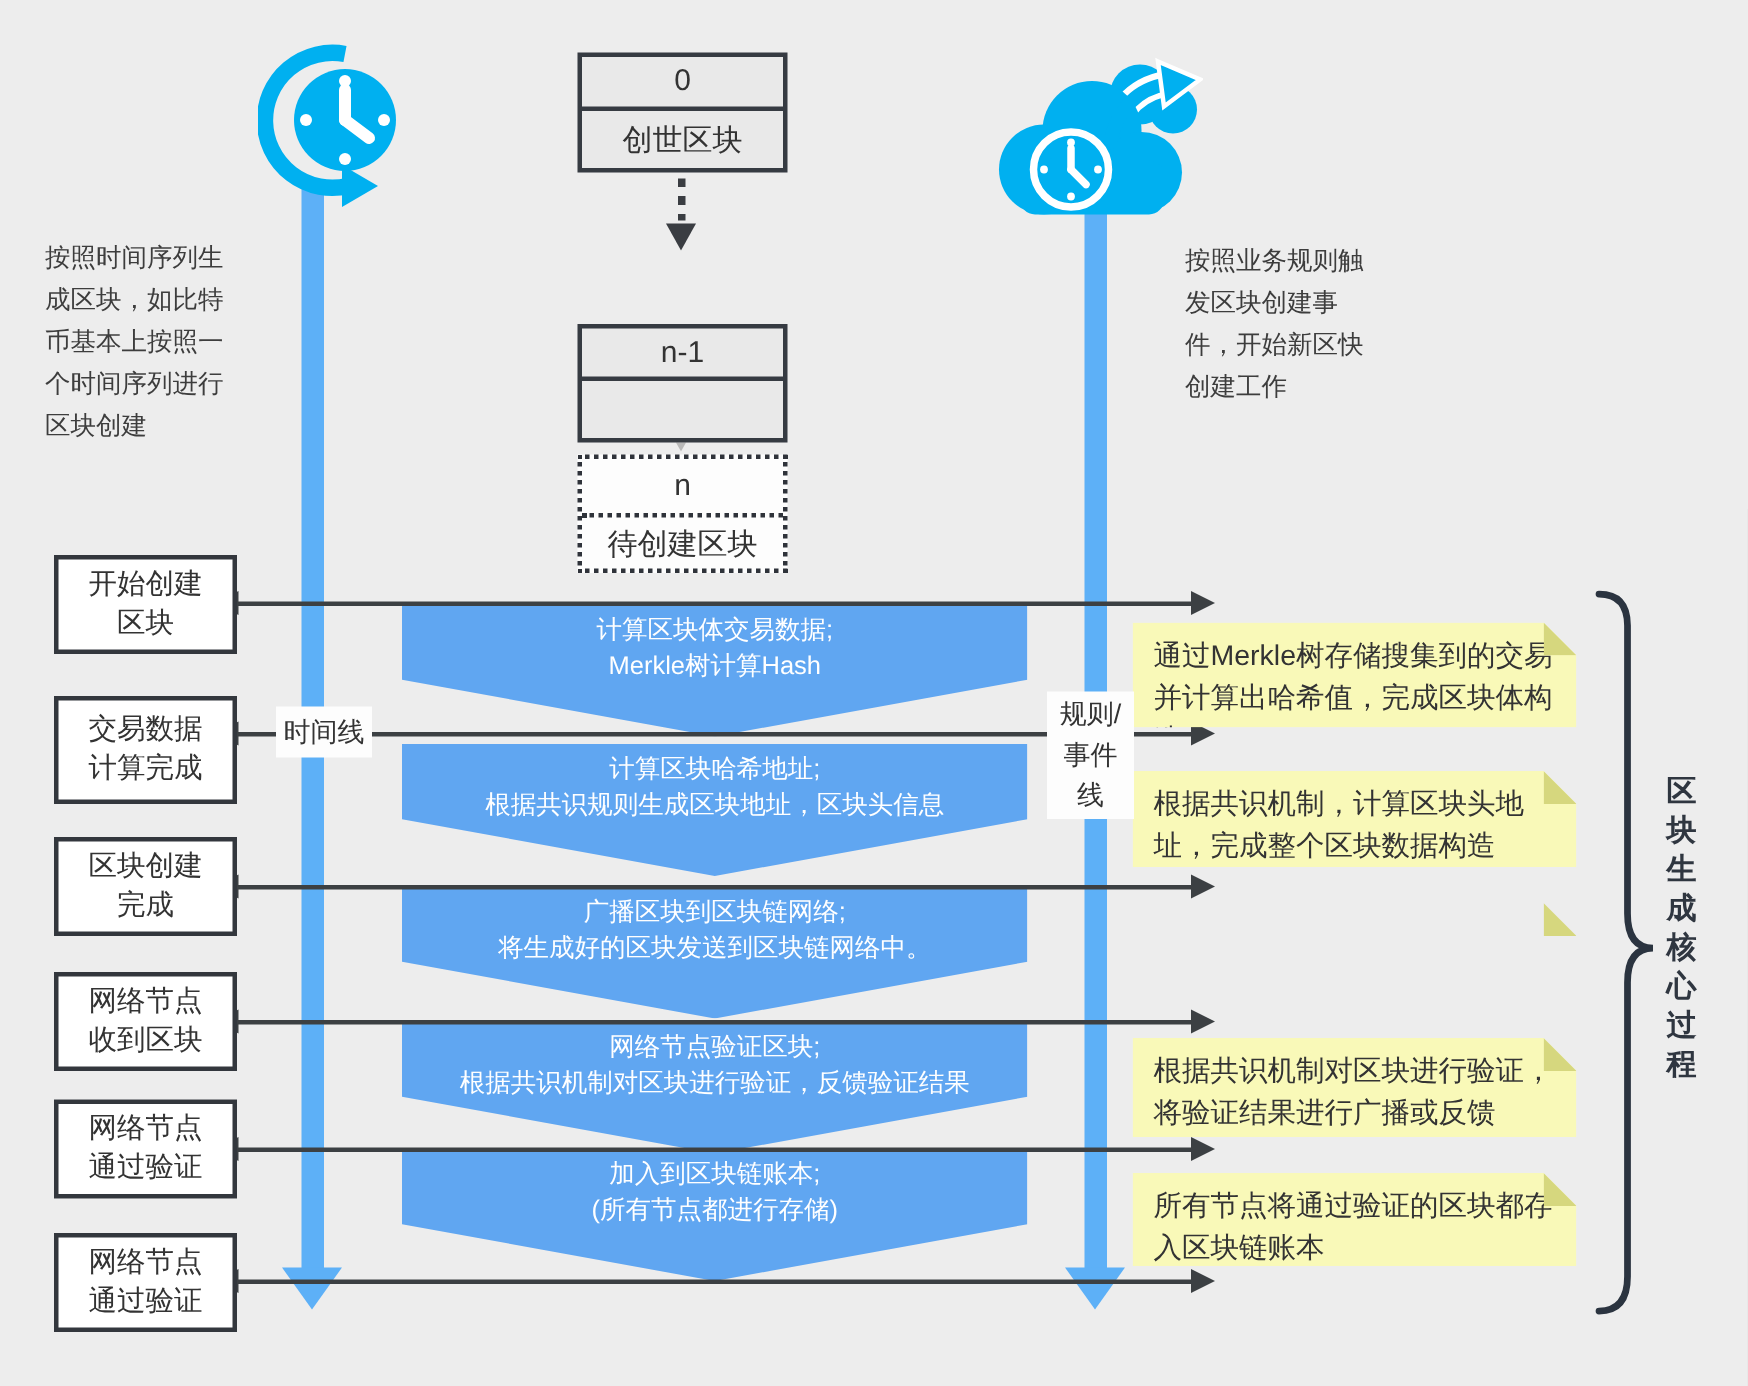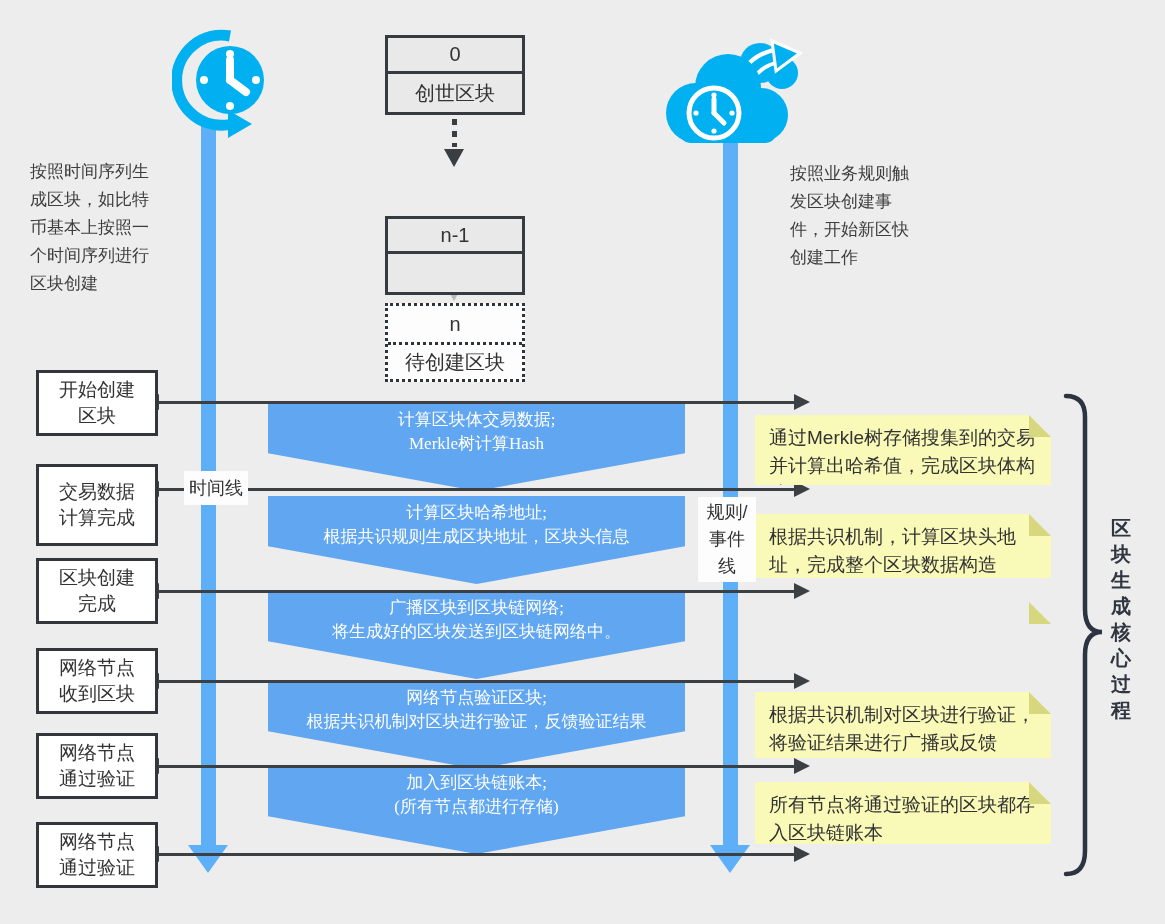--- a/index.html
+++ b/index.html
@@ -47,21 +47,21 @@
   .harrow::before { content:''; position:absolute; left:-15px; top:-7px; width:0; height:0;
     border-top:8px solid transparent; border-bottom:8px solid transparent;
     border-right:16px solid #3c4043; }
   .harrow::after { content:''; position:absolute; right:-15px; top:-7px; width:0; height:0;
     border-top:8px solid transparent; border-bottom:8px solid transparent;
     border-left:16px solid #3c4043; }
 
   
   .banner { position:absolute; left:268px; width:417px; height:88px; background:#60a6f1;
     clip-path:polygon(0 0,100% 0,100% 57%,50% 100%,0 57%);
-    color:#fff; text-align:center; font-size:17px; line-height:24px; padding-top:5px; z-index:1;font-family:Liberation Serif, serif; }
+    color:#fff; text-align:center; font-size:17px; line-height:24px; padding-top:5px; z-index:1; }
 
   
   .note { position:absolute; left:755px; width:296px; background:#f9f9b8;
     clip-path:polygon(0 0,calc(100% - 22px) 0,100% 22px,100% 100%,0 100%);
     font-size:19px; line-height:28px; color:#333; padding:9px 12px 6px 14px; z-index:2; }
   .note-fold { position:absolute; width:22px; height:22px; background:#d6d77e;
     clip-path:polygon(0 0,100% 100%,0 100%); z-index:3; }
 
   
   .line-label { position:absolute; background:#fdfdfd; color:#333; font-size:18px;
@@ -139,21 +139,21 @@
 币基本上按照一
 个时间序列进行
 区块创建</div>
   <div class="desc pre" style="left:790px;top:160px;">按照业务规则触
 发区块创建事
 件，开始新区快
 创建工作</div>
 
   <div class="step-box pre" style="top:370px;height:66px;">开始创建
 区块</div>
-  <div class="step-box pre" style="top:464px;height:82px;">交易数据
+  <div class="step-box pre" style="top:464px;height:72px;">交易数据
 计算完成</div>
   <div class="step-box pre" style="top:558px;height:66px;">区块创建
 完成</div>
   <div class="step-box pre" style="top:648px;height:66px;">网络节点
 收到区块</div>
   <div class="step-box pre" style="top:733px;height:66px;">网络节点
 通过验证</div>
   <div class="step-box pre" style="top:822px;height:66px;">网络节点
 通过验证</div>
 
@@ -183,21 +183,21 @@
   <div class="note-fold" style="left:1029px;top:514px;"></div>
   <div class="note-fold" style="left:1029px;top:602px;"></div>
   <div class="note pre" style="top:692px;height:66px;">根据共识机制对区块进行验证，
 将验证结果进行广播或反馈</div>
   <div class="note-fold" style="left:1029px;top:692px;"></div>
   <div class="note pre" style="top:782px;height:62px;">所有节点将通过验证的区块都存
 入区块链账本</div>
   <div class="note-fold" style="left:1029px;top:782px;"></div>
 
   <div class="line-label" style="left:184px;top:471px;width:64px;height:34px;line-height:34px;font-family:Liberation Serif, serif;">时间线</div>
-  <div class="line-label pre" style="left:698px;top:461px;width:58px;padding:2px 0;line-height:27px;margin-top:36px;">规则/
+  <div class="line-label pre" style="left:698px;top:461px;width:58px;padding:2px 0;line-height:27px;">规则/
 事件
 线</div>
 
   <div class="abs" style="left:1058px;top:393px;z-index:2;">
     <svg width="48" height="484" viewBox="0 0 48 484">
       <path d="M 8 3 Q 27 3 27 24 L 27 216 Q 27 239 44 239 Q 27 239 27 262 L 27 458 Q 27 481 8 481" fill="none" stroke="#2b3440" stroke-width="4.5" stroke-linecap="round"></path>
     </svg>
   </div>
   <div class="brace-label pre" style="left:1102px;top:515px;width:38px;">区
 块

